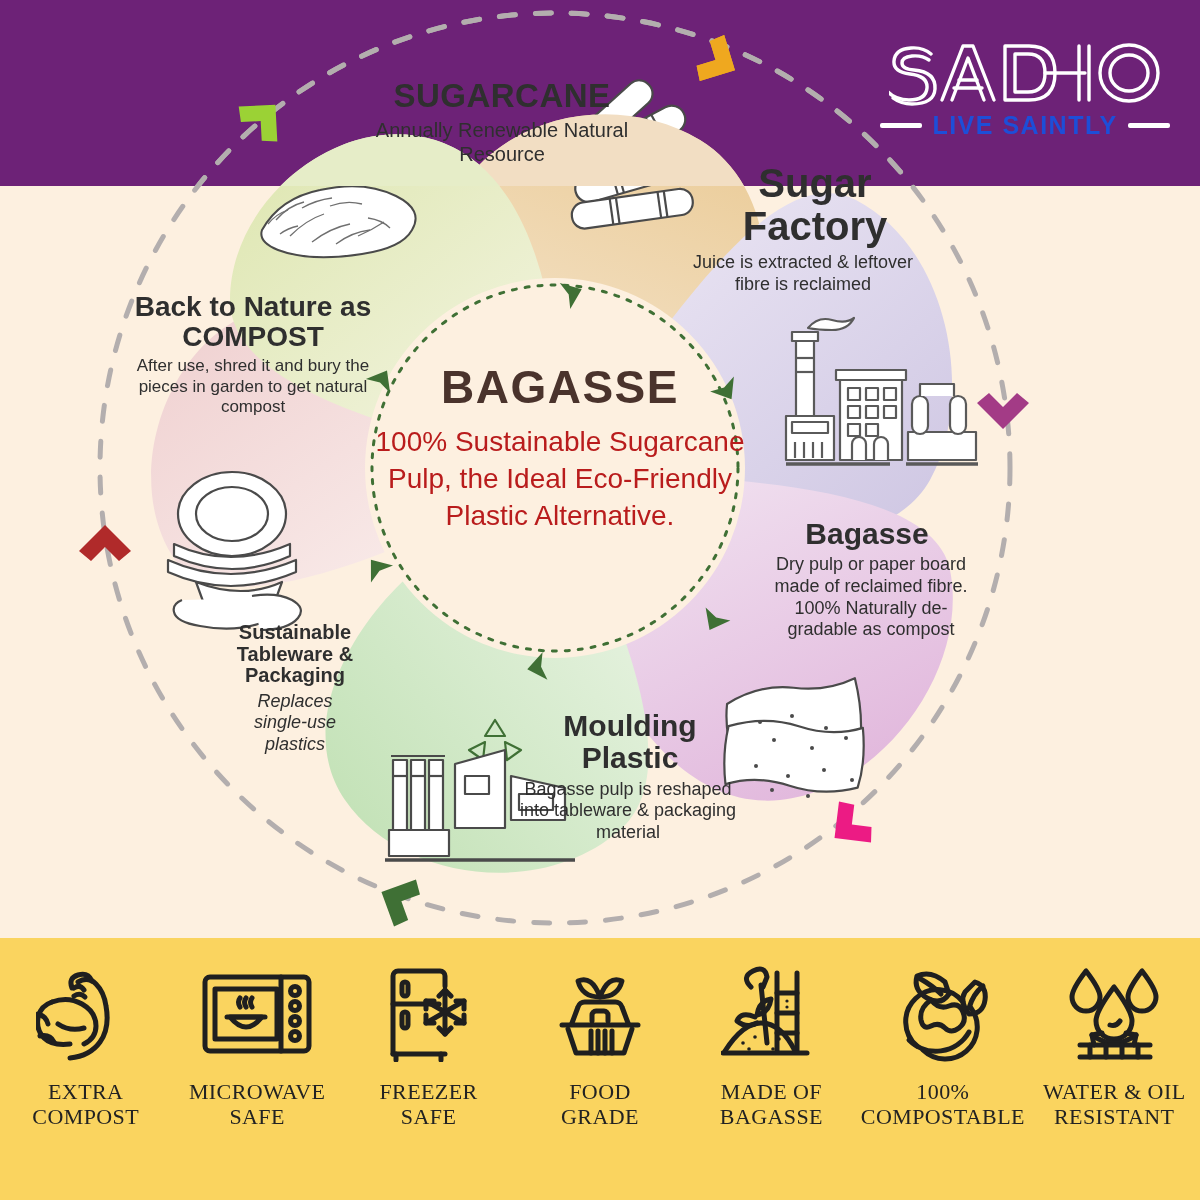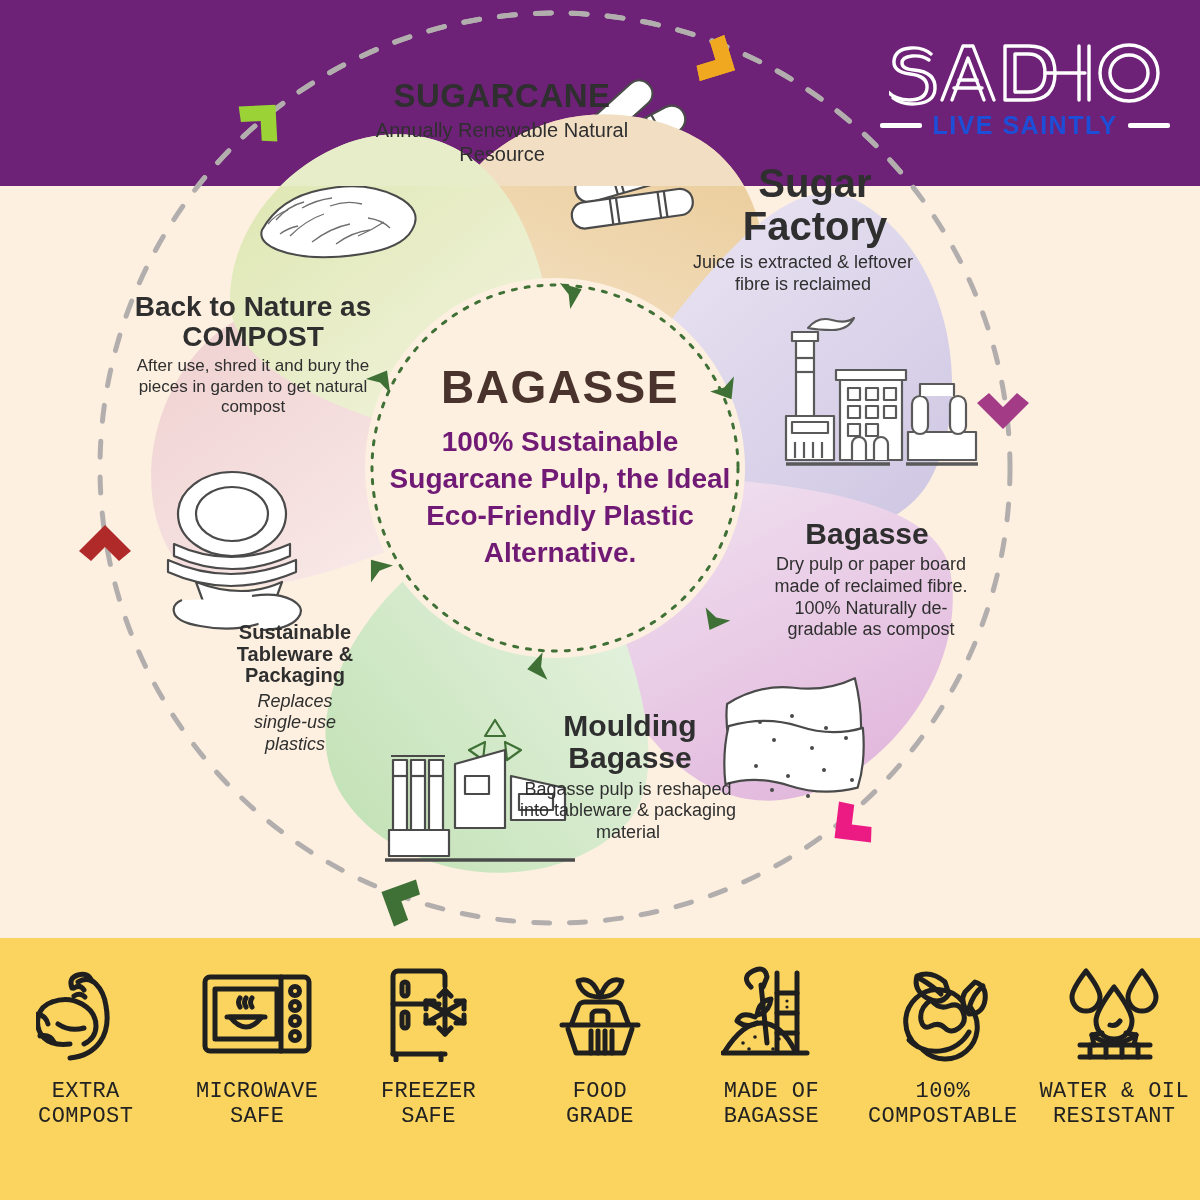--- a/index.html
+++ b/index.html
@@ -70,39 +70,38 @@
   #n-compost .ttl{font-size:28px;}
   #n-compost .sub{font-size:17px;}
 
   
   #n-center{left:370px;top:360px;width:380px;text-align:center;}
   #n-center .hub-ttl{
     font-size:46px;font-weight:bold;color:#4a332c;letter-spacing:1.5px;
     font-family:"Liberation Sans", sans-serif;
   }
   #n-center .hub-sub{
-    font-size:28px;color:#701a75;line-height:1.32;margin-top:10px;
+    font-size:28px;color:#b91c1c;line-height:1.32;margin-top:10px;
     font-family:"Liberation Sans", sans-serif;
-    font-weight:bold;
   }
 
   
   .benefits{
     position:absolute;left:0;bottom:0;width:1200px;height:262px;
     background:#fad45f;z-index:10;
     display:flex;align-items:flex-start;justify-content:space-around;
     padding-top:22px;box-sizing:border-box;
   }
   .benefit{
     width:150px;display:flex;flex-direction:column;align-items:center;
   }
   .benefit .bicon{height:108px;display:flex;align-items:center;justify-content:center;}
   .benefit .blabel{
     margin-top:12px;text-align:center;color:#222;font-size:22px;line-height:1.12;
-    font-family:Liberation Mono, monospace;letter-spacing:.4px;
+    font-family:Liberation Serif, serif;letter-spacing:.4px;
   }
 </style>
 </head>
 <body>
 
 <div id="root">
 
   <div class="stage">
     <svg width="1200" height="940" viewBox="0 0 1200 940">
       <defs>
@@ -355,21 +354,21 @@
     <div class="ttl">Sugar Factory</div>
     <div class="sub">Juice is extracted &amp; leftover fibre is reclaimed</div>
   </div>
 
   <div class="tblock" id="n-bagasse">
     <div class="ttl">Bagasse</div>
     <div class="sub">Dry pulp or paper board made of reclaimed fibre. 100% Naturally de-gradable as compost</div>
   </div>
 
   <div class="tblock" id="n-moulding">
-    <div class="ttl">Moulding Bagasse</div>
+    <div class="ttl">Moulding Plastic</div>
     <div class="sub">Bagasse pulp is reshaped into tableware &amp; packaging material</div>
   </div>
 
   <div class="tblock" id="n-tableware">
     <div class="ttl">Sustainable Tableware &amp; Packaging</div>
     <div class="sub">Replaces single-use plastics</div>
   </div>
 
   <div class="tblock" id="n-compost">
     <div class="ttl">Back to Nature as COMPOST</div>

